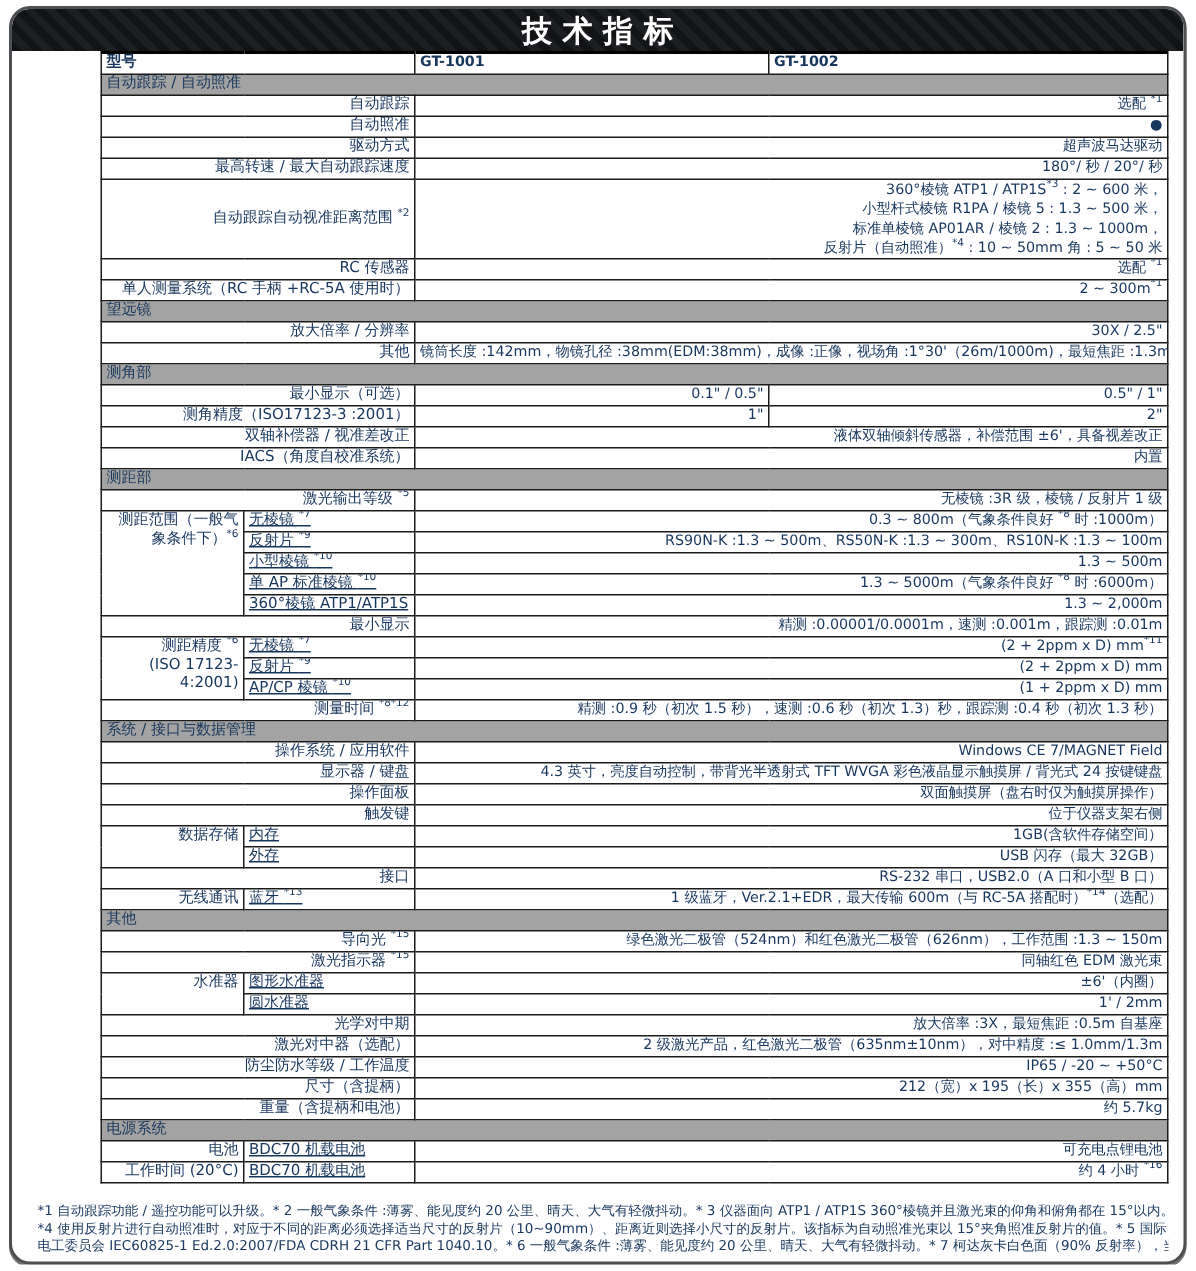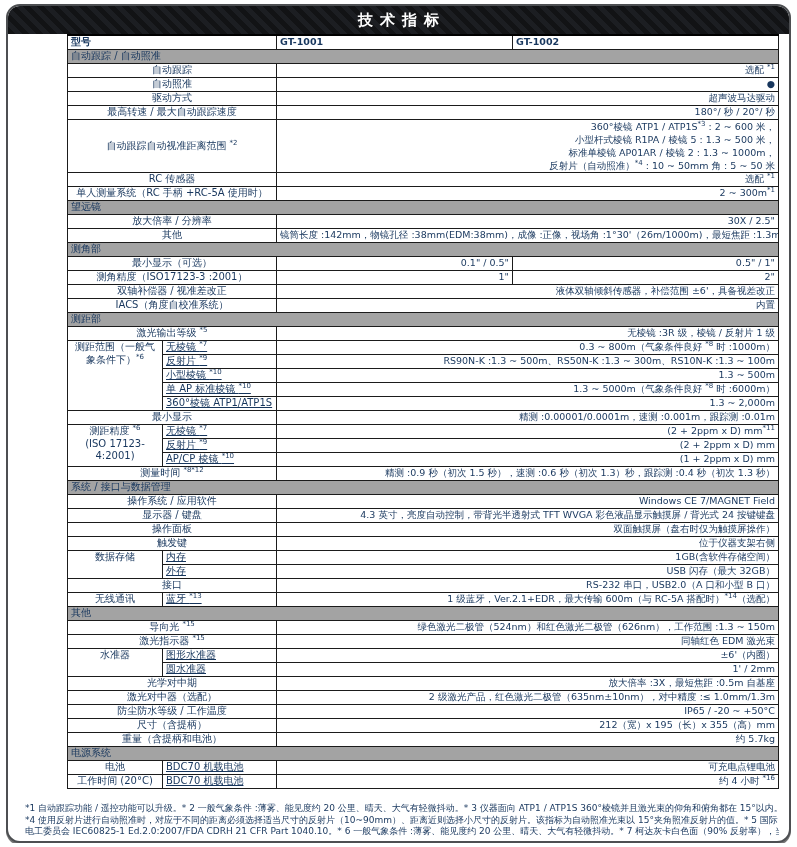--- a/index.html
+++ b/index.html
@@ -8,41 +8,41 @@
     position:relative;width:781px;height:835px;margin:4px auto 0 6px;
     border:2px solid #4d4f52;border-radius:14px;background:#fff;
     box-shadow:0 2px 0 rgba(0,0,0,0.55);overflow:hidden;
   }
   .banner{
     height:28px;margin:0;border-radius:11px 11px 0 0;
     background:#0e0f10;
     background-image:repeating-linear-gradient(45deg,#121315 0 5px,#1c1e22 5px 10px);
     display:flex;align-items:center;justify-content:center;
   }
-  .banner span{color:#ffffff;font-size:15px;font-weight:bold;letter-spacing:7px;text-indent:7px;}
+  .banner span{color:#ffffff;font-size:20px;font-weight:bold;letter-spacing:7px;text-indent:7px;}
   table.spec{
     border-collapse:collapse;table-layout:fixed;
     margin:0 0 0 59px;width:711px;
     font-size:10px;color:#17365d;
   }
   table.spec col.c-lab{width:95px}
   table.spec col.c-sub{width:114px}
   table.spec col.c-v1{width:236px}
   table.spec col.c-v2{width:266px}
   table.spec td{
     border:1px solid #1b1b1b;height:13px;line-height:12.5px;
     padding:0 3px;overflow:hidden;white-space:nowrap;
   }
   table.spec tr.head td{border-top:2.5px solid #000;font-weight:bold;}
   table.spec tr.head td.model{text-align:left;}
   table.spec tr.head td.val{text-align:left;}
   table.spec td.sec{
     background:#a3a3a3;color:#17365d;text-align:left;font-weight:normal;
   }
-  table.spec td.lab{text-align:center;}
+  table.spec td.lab{text-align:right;}
   table.spec td.lab.top{vertical-align:top;white-space:pre-line;}
   table.spec td.sub{text-align:left;text-decoration:underline;}
   table.spec td.val{text-align:right;font-size:9.5px;}
   table.spec td.val.multi{white-space:pre-line;line-height:13px;}
   table.spec sup{font-size:7px;vertical-align:super;line-height:0;}
   .footnotes{
     margin:14px 10px 0 17px;color:#17365d;font-size:9px;line-height:11.5px;
   }
   .footnotes div{white-space:nowrap;overflow:hidden;}
 </style>

